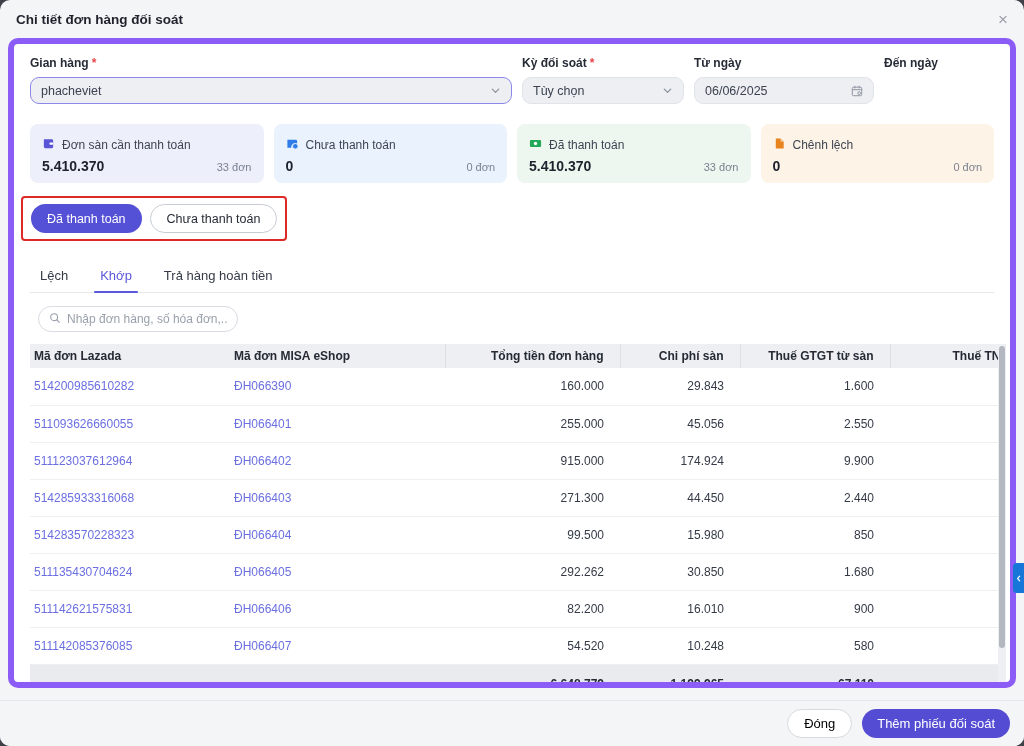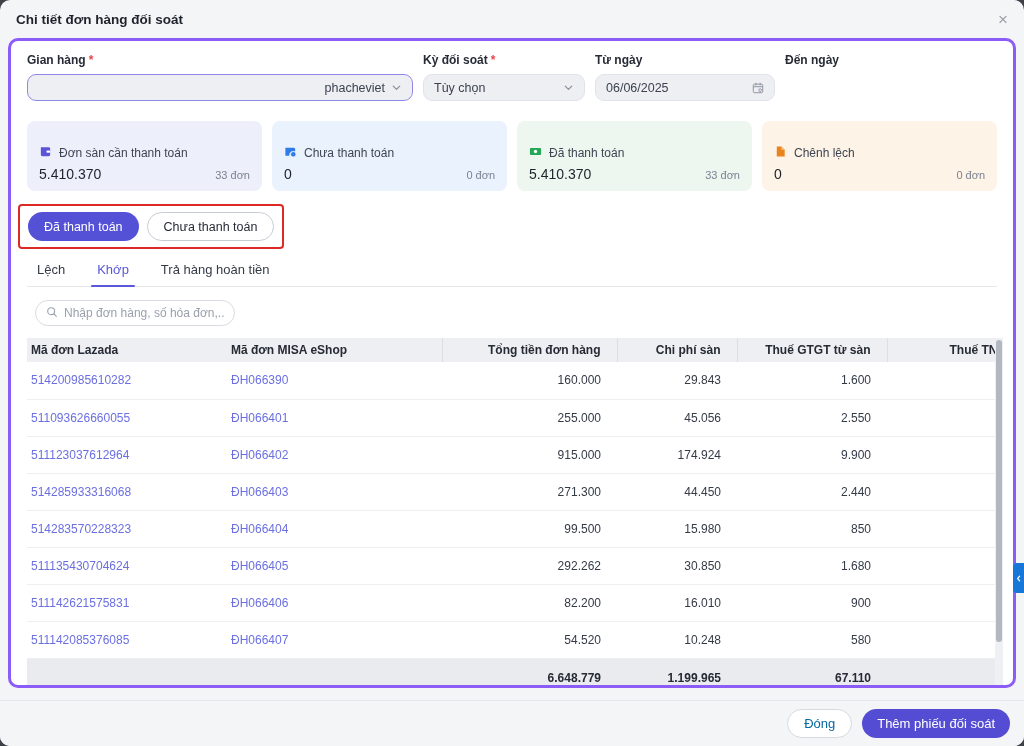--- a/index.html
+++ b/index.html
@@ -22,65 +22,65 @@
     height:38px; padding:0 16px;
     display:flex; align-items:center; justify-content:space-between;
   }
   .modal-title { font-size:13.5px; font-weight:700; color:#1e222c; }
   .close-x { font-size:17px; color:#9aa0aa; cursor:pointer; line-height:1; }
 
   
   .panel {
     position:absolute; top:38px; left:8px; right:8px; bottom:58px;
     background:#ffffff;
-    border:3px solid #8b5cf6;
+    border:6px solid #8b5cf6;
     border-radius:10px;
     padding:12px 16px;
     overflow:hidden;
   }
 
   
   .form-row { display:flex; gap:10px; }
   .field { display:flex; flex-direction:column; }
   .field-label { font-size:12px; font-weight:700; color:#262b36; margin-bottom:7px; }
   .req { color:#e5484d; margin-left:3px; font-weight:700; }
   .control {
     height:27px; border-radius:9px; background:#edeff3;
     display:flex; align-items:center; padding:0 10px;
     font-size:12.5px; color:#3c4250; border:1px solid #e0e3e9;
   }
   .control .val { flex:1; white-space:nowrap; overflow:hidden; }
   .control.focused { border:1.5px solid #8d88e8; }
-  .w-store { width:386px;text-align:right; }
+  .w-store { width:482px; }
   .w-period { width:162px; }
   .w-date { width:180px; }
   .ctl-icon { flex:none; margin-left:6px; display:flex; }
 
   
   .stats { display:flex; gap:10px; margin-top:20px; }
-  .card { flex:1; border-radius:8px; padding:24px 12px 9px; }
+  .card { flex:1; border-radius:8px; padding:13px 12px 9px; }
   .card-top { display:flex; align-items:center; gap:7px; font-size:12px; color:#3f4552; }
   .card-bottom { display:flex; align-items:baseline; justify-content:space-between; margin-top:5px; }
-  .card-value { font-size:14px; font-weight:400; color:#1e222c; }
+  .card-value { font-size:14px; font-weight:700; color:#1e222c; }
   .card-count { font-size:11px; color:#7b8291; }
 
   
   .toggle-wrap {
     display:inline-flex; gap:8px; margin-top:13px; margin-left:-9px;
     border:2px solid #dd2a26; border-radius:4px; padding:6px 8px;
   }
   .pill {
     height:29px; padding:0 16px; border-radius:15px;
     display:flex; align-items:center; font-size:12.5px; cursor:pointer;
   }
   .pill.active { background:#5551d6; color:#ffffff; font-weight:400; }
   .pill.inactive { background:#ffffff; color:#262b36; border:1px solid #c7ccd3; }
 
   
-  .tabs { display:flex; gap:28px; margin-top:6px; padding:0 8px; border-bottom:1px solid #e5e7ea; }
+  .tabs { display:flex; gap:28px; margin-top:20px; padding:0 8px; border-bottom:1px solid #e5e7ea; }
   .tab { font-size:13px; color:#343a46; padding:7px 2px 9px; cursor:pointer; position:relative; }
   .tab.active { color:#5a57d8; }
   .tab.active::after {
     content:""; position:absolute; left:-4px; right:-4px; bottom:-1px;
     height:2.5px; background:#5a57d8; border-radius:2px;
   }
 
   
   .search-box {
     margin-top:13px; margin-left:8px; width:200px; height:26px;
@@ -131,21 +131,21 @@
 
   
   .modal-footer {
     position:absolute; left:0; right:0; bottom:0; height:46px;
     border-top:1px solid #e4e6ea;
     display:flex; align-items:center; justify-content:flex-end; gap:10px;
     padding-right:14px; background:#f4f5f7;
   }
   .btn-secondary {
     height:29px; padding:0 16px; background:#fff; border:1px solid #d6dade;
-    border-radius:15px; font-size:13px; color:#0369a1; cursor:pointer;
+    border-radius:15px; font-size:13px; color:#000000; cursor:pointer;
     font-family:inherit;
   }
   .btn-primary {
     height:29px; padding:0 15px; background:#544dd4; border:none;
     border-radius:15px; font-size:13px; color:#ffffff; cursor:pointer;
     font-family:Liberation Sans, sans-serif;
   }
 
   
   .side-toggle {

